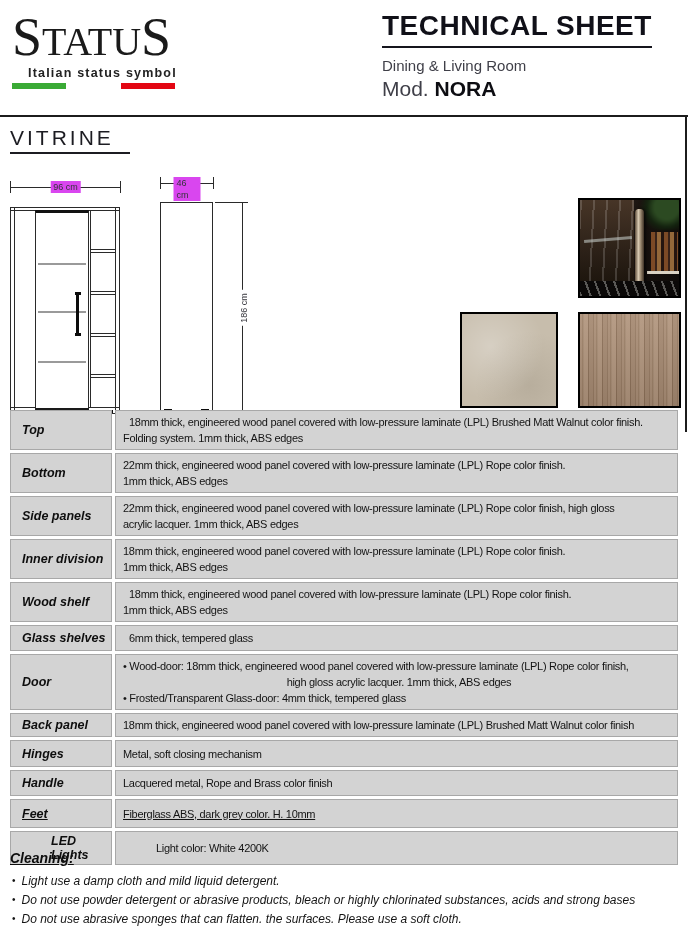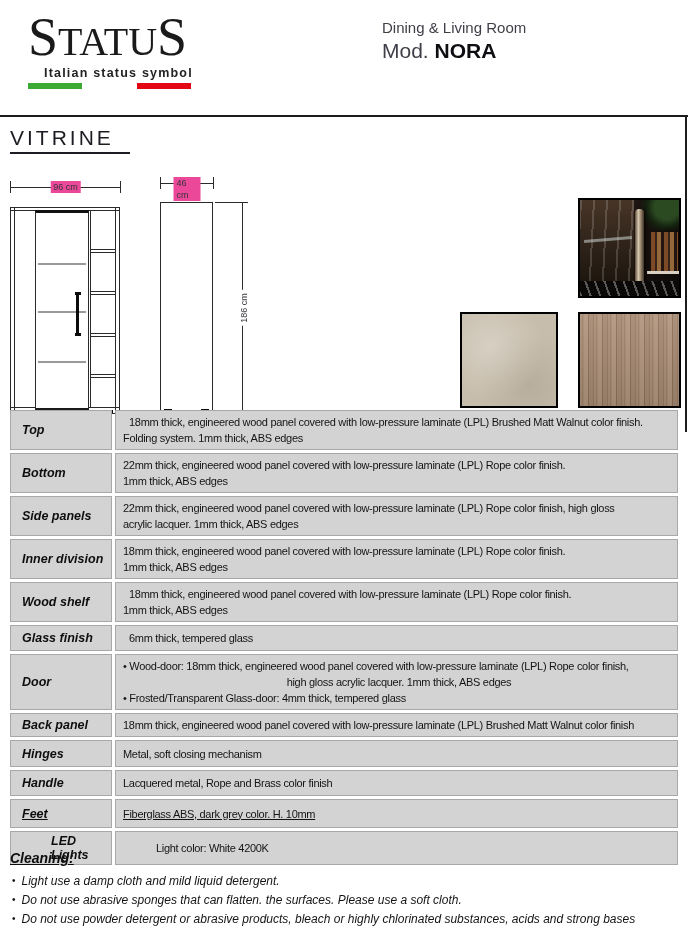--- a/index.html
+++ b/index.html
@@ -1,20 +1,20 @@
 <!DOCTYPE html>
 <html><head>
 <meta charset="utf-8">
 <style>
   * { margin:0; padding:0; box-sizing:border-box; }
   html,body { width:688px; height:936px; background:#fff; font-family:"Liberation Sans", sans-serif; color:#111; }
   .page { position:relative; width:688px; height:936px; background:#fff; overflow:hidden; }
 
   
-  .logo { position:absolute; left:28px; top:10px; width:170px; }
+  .logo { position:absolute; left:12px; top:10px; width:170px; }
   .brand { font-family:"Liberation Serif", serif; color:#1a1a1a; line-height:1; white-space:nowrap; }
   .brand .big { font-size:54px; }
   .brand .mid { font-size:40px; }
   .tagline { margin-top:2px; font-size:12.5px; font-weight:bold; letter-spacing:1.2px; color:#222; white-space:nowrap;margin-left:16px; }
   .flagbar { display:flex; width:163px; height:6px; margin-top:3px; }
   .flagbar span { flex:1; height:100%; }
 
   .head-right { position:absolute; left:382px; top:10px; width:290px; }
   .tech-title { font-size:28px; font-weight:bold; letter-spacing:.5px; color:#101018; border-bottom:2px solid #15151d; padding-bottom:4px; display:inline-block; white-space:nowrap; }
   .category { margin-top:9px; font-size:15px; color:#3f3f48; }
@@ -24,21 +24,21 @@
   .hrule { position:absolute; left:0; top:115px; width:688px; height:2px; background:#1c1c1c; }
   .right-edge { position:absolute; left:685px; top:115px; width:2px; height:317px; background:#1c1c1c; }
 
   .sec-title { position:absolute; left:10px; top:126px; font-size:21px; letter-spacing:3px; color:#1c1c22; border-bottom:2px solid #1c1c22; padding:0 16px 2px 0; }
 
   
   .dim-h { position:absolute; height:12px; }
   .dim-h .dline { position:absolute; left:0; right:0; top:6px; height:1px; background:#2a2a2a; }
   .dim-h .tk { position:absolute; top:0; bottom:0; width:1px; background:#2a2a2a; }
   .dim-h .tk.l { left:0; } .dim-h .tk.r { right:0; }
-  .dim-h .dlbl { position:absolute; left:50%; top:0; transform:translateX(-50%); background:#ec4899; padding:0 3px; font-size:9px; color:#33333a; line-height:12px; }
+  .dim-h .dlbl { position:absolute; left:50%; top:0; transform:translateX(-50%); background:#d946ef; padding:0 3px; font-size:9px; color:#33333a; line-height:12px; }
 
   .dim-v { position:absolute; }
   .dim-v .dline { position:absolute; top:0; bottom:0; right:5px; width:1px; background:#2a2a2a; }
   .dim-v .tk { position:absolute; left:0; right:0; height:1px; background:#2a2a2a; }
   .dim-v .tk.t { top:0; } .dim-v .tk.b { bottom:0; }
   .dim-v .dlbl { position:absolute; right:-1px; top:50%; transform:translateY(-50%) rotate(180deg); writing-mode:vertical-rl; background:#fff; padding:3px 0; font-size:9px; color:#33333a; }
 
   .fbox { position:absolute; left:10px; top:207px; width:110px; height:207px; border:1.5px solid #2a2a2a; background:#fff; }
   .fbox .in-l { position:absolute; left:3px; top:0; bottom:0; width:1px; background:#2a2a2a; }
   .fbox .in-t { position:absolute; left:0; right:0; top:2px; height:1px; background:#2a2a2a; }
@@ -115,20 +115,21 @@
     <div class="brand"><span class="big">S</span><span class="mid">TATU</span><span class="big">S</span></div>
     <div class="tagline">Italian status symbol</div>
     <div class="flagbar">
       <span style="background: rgb(58, 170, 53);"></span>
       <span style="background: rgb(255, 255, 255);"></span>
       <span style="background: rgb(227, 6, 19);"></span>
     </div>
   </div>
 
   <div class="head-right">
+    <div class="tech-title">TECHNICAL SHEET</div>
     <div class="category">Dining &amp; Living Room</div>
     <div class="model"><span>Mod. </span><b>NORA</b></div>
   </div>
 
   <div class="hrule"></div>
   <div class="right-edge"></div>
 
   <div class="sec-title">VITRINE</div>
 
   <div class="dim-h" style="left:10px; top:181px; width:111px;">
@@ -221,21 +222,21 @@
           </td>
         </tr>
         <tr>
           <td class="lbl-cell">Wood shelf</td>
           <td class="val-cell">
             <div class="line ind">18mm thick, engineered wood panel covered with low-pressure laminate (LPL) Rope color finish.</div>
             <div class="line">1mm thick, ABS edges</div>
           </td>
         </tr>
         <tr>
-          <td class="lbl-cell">Glass finish</td>
+          <td class="lbl-cell">Glass shelves</td>
           <td class="val-cell">
             <div class="line ind">6mm thick, tempered glass</div>
           </td>
         </tr>
         <tr>
           <td class="lbl-cell">Door</td>
           <td class="val-cell">
             <div class="line">• Wood-door: 18mm thick, engineered wood panel covered with low-pressure laminate (LPL) Rope color finish,</div>
             <div class="line center">high gloss acrylic lacquer. 1mm thick, ABS edges</div>
             <div class="line">• Frosted/Transparent Glass-door: 4mm thick, tempered glass</div>
@@ -271,18 +272,18 @@
             <div class="line">Light color: White 4200K</div>
           </td>
         </tr>
       </tbody>
   </table>
 
   <div class="cleaning">
     <div class="clean-title">Cleaning:</div>
     <div>
         <div class="clean-item"><span class="bullet">•</span><span>Light use a damp cloth and mild liquid detergent.</span></div>
+        <div class="clean-item"><span class="bullet">•</span><span>Do not use powder detergent or abrasive products, bleach or highly chlorinated substances, acids and strong bases</span></div>
         <div class="clean-item"><span class="bullet">•</span><span>Do not use abrasive sponges that can flatten. the surfaces. Please use a soft cloth.</span></div>
-        <div class="clean-item"><span class="bullet">•</span><span>Do not use powder detergent or abrasive products, bleach or highly chlorinated substances, acids and strong bases</span></div>
       </div>
   </div>
 
 </div>
 
 </body></html>

